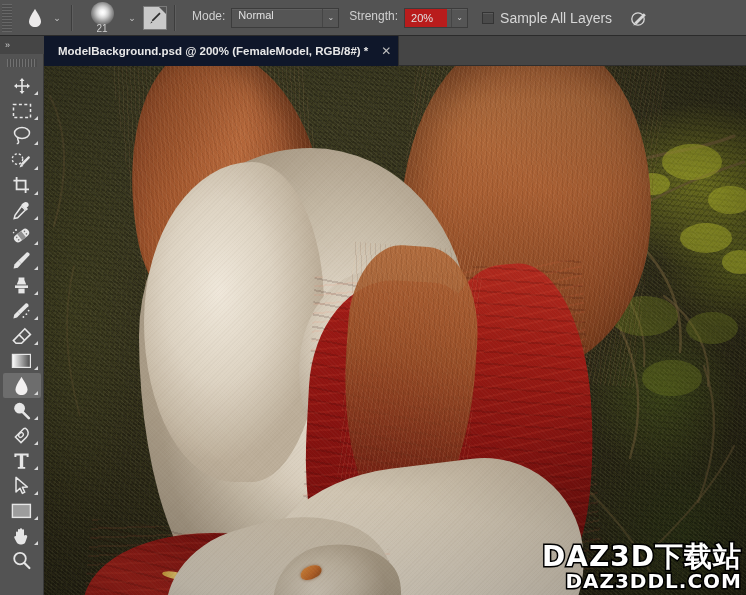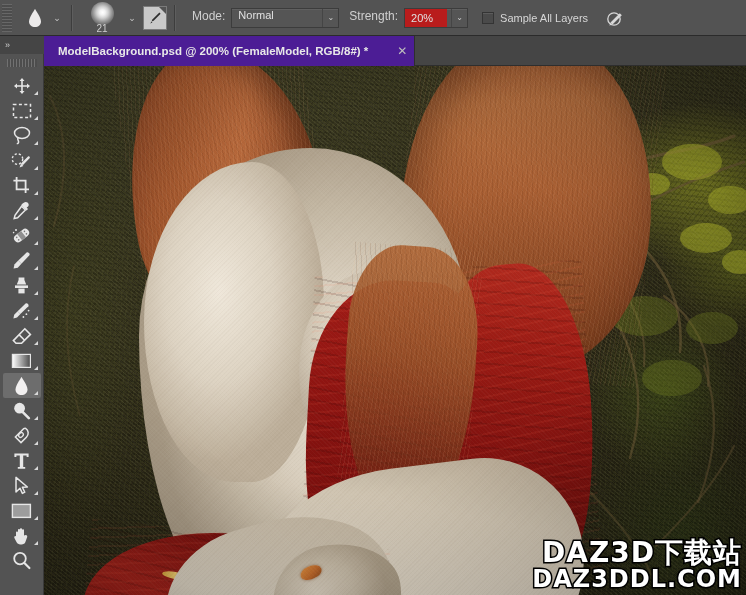--- a/index.html
+++ b/index.html
@@ -68,42 +68,41 @@
   }
   .combo.mode{ width:108px; }
   .combo.strength{ width:64px; }
   .combo.strength .val{ width:42px; background:#b91c1c; height:18px; display:flex; align-items:center;}
   .cb-wrap{ display:flex; align-items:center; margin-left:14px; }
   .cb{
     width:12px; height:12px; background:#4a4a4a;
     border:1px solid #343434; box-shadow: inset 0 1px 0 #5c5c5c;
     margin-right:6px;
   }
-  .cb-label{ color:#d7d7d7; font-size:11px; white-space:nowrap;}
+  .cb-label{ color:#d7d7d7; font-size:14px; white-space:nowrap;}
   .pressure-btn{
     width:26px; height:24px; margin-left:14px;
     display:flex; align-items:center; justify-content:center;
   }
 
   
   .tabbar{
     position:absolute; left:0; top:36px; width:746px; height:30px;
     background:#454545; border-bottom:1px solid #2e2e2e;
   }
   .collapse-btn{
     position:absolute; left:0; top:0; width:44px; height:18px;
     background:#454545; color:#cfcfcf; font-size:9px;
     display:flex; align-items:center; padding-left:5px; letter-spacing:-1px;
   }
   .doc-tab{
     position:absolute; left:44px; top:0; height:30px;
-    background:#4c1d95;
+    background:#0f172a;
     display:flex; align-items:center; padding:0 6px 0 14px;
     border-right:1px solid #2e2e2e;
-    gap:16px;
   }
   .doc-tab .title{ color:#e8e8e8; font-size:11.5px; font-weight:bold; white-space:nowrap;}
   .doc-tab .close{
     margin-left:12px; color:#bfbfbf; font-size:12px; line-height:10px;
     width:12px; text-align:center; cursor:pointer;
   }
 
   
   .toolbar{
     position:absolute; left:0; top:54px; width:44px; height:541px;
@@ -270,21 +269,21 @@
   }
   .wm-line{
     font-family:"DejaVu Sans", sans-serif;
     font-weight:bold; color:#ffffff;
     letter-spacing:1px;
     -webkit-text-stroke:3px #000;
     paint-order: stroke fill;
     text-shadow:0 0 2px #000;
   }
   .wm1{ font-size:28px; }
-  .wm2{ font-size:24px; }
+  .wm2{ font-size:20px; }
 </style>
 </head>
 <body>
 
 <div id="app">
 
   <div class="options-bar">
 
     <div class="grip-v"></div>
 

